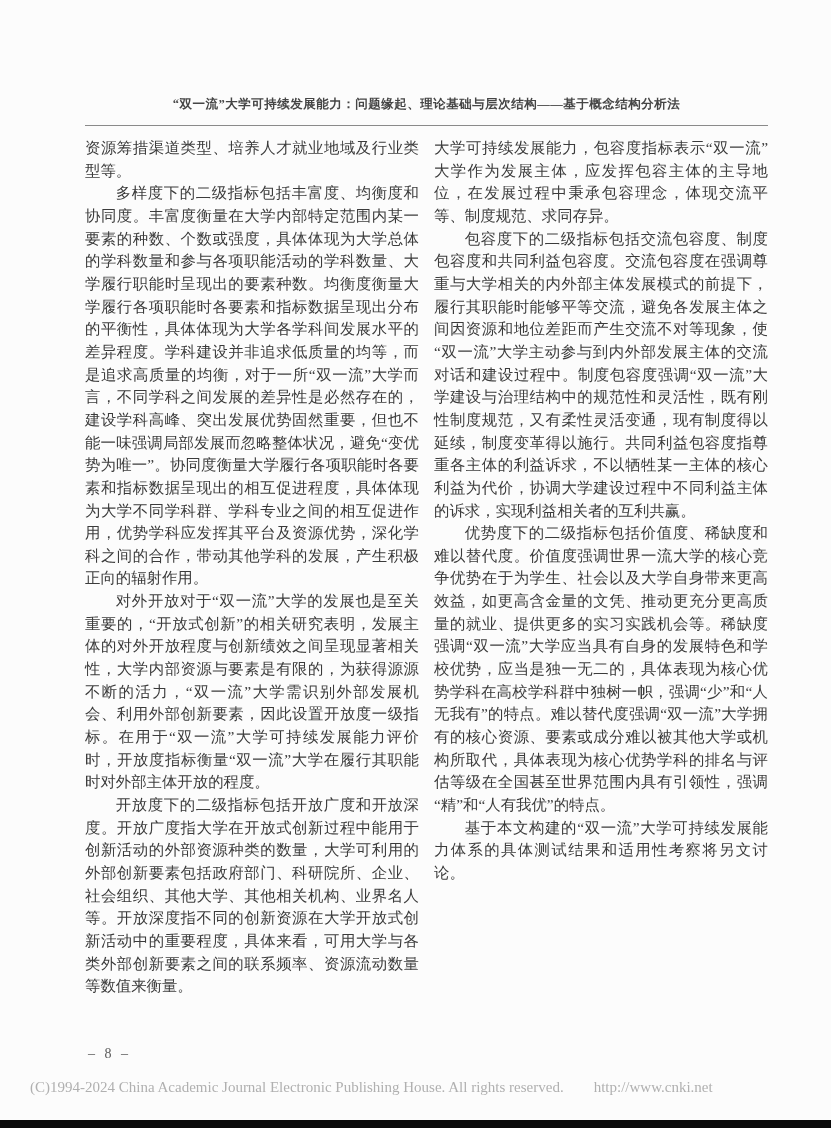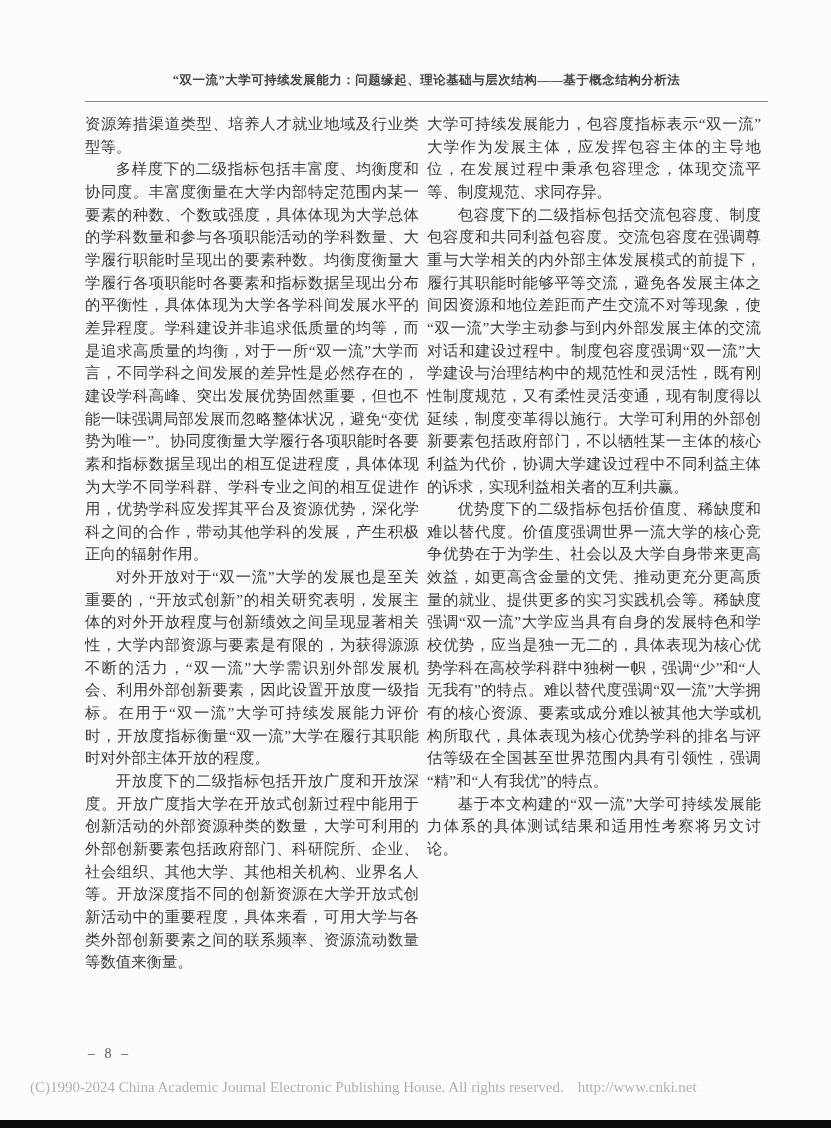--- a/index.html
+++ b/index.html
@@ -10,38 +10,38 @@
     overflow: hidden;
     font-family: "Liberation Serif", "DejaVu Serif", serif;
     color: #3b3b3b;
   }
   .page {
     position: absolute;
     left: 85px; top: 0;
     width: 683px; height: 1128px;
   }
   .running-head {
-    padding-top: 72px;
+    padding-top: 96px;
     text-align: center;
     font-size: 12.5px;
     font-weight: bold;
     color: #454545;
     letter-spacing: 0.5px;
     line-height: 16px;
     white-space: nowrap;
   }
   .head-rule {
     margin-top: 13px;
     border: none;
     border-top: 1px solid #8a8a8a;
     height: 0;
   }
   .columns {
     display: flex;
-    gap: 8px;
+    gap: 15px;
     margin-top: 11px;
   }
   .col {
     width: 334px;
     font-size: 15.4px;
     line-height: 22.65px;
     text-align: justify;
     text-justify: inter-character;
     color: #3b3b3b;
   }
@@ -54,21 +54,21 @@
     color: #5a5a5a;
     letter-spacing: 3px;
   }
   .footer-credit {
     position: absolute;
     left: 30px; top: 1079px;
     font-size: 15px;
     color: #b0b0b0;
     white-space: nowrap;
   }
-  .footer-credit .url { margin-left: 14px; }
+  .footer-credit .url { margin-left: 30px; }
   .bottom-bar {
     position: absolute;
     left: 0; bottom: 0;
     width: 831px; height: 8px;
     background: #0a0a0a;
   }
 </style>
 </head>
 <body>
 
@@ -77,26 +77,26 @@
   <hr class="head-rule">
   <div class="columns">
     <div class="col">
         <p>资源筹措渠道类型、培养人才就业地域及行业类型等。</p>
         <p class="indent">多样度下的二级指标包括丰富度、均衡度和协同度。丰富度衡量在大学内部特定范围内某一要素的种数、个数或强度，具体体现为大学总体的学科数量和参与各项职能活动的学科数量、大学履行职能时呈现出的要素种数。均衡度衡量大学履行各项职能时各要素和指标数据呈现出分布的平衡性，具体体现为大学各学科间发展水平的差异程度。学科建设并非追求低质量的均等，而是追求高质量的均衡，对于一所“双一流”大学而言，不同学科之间发展的差异性是必然存在的，建设学科高峰、突出发展优势固然重要，但也不能一味强调局部发展而忽略整体状况，避免“变优势为唯一”。协同度衡量大学履行各项职能时各要素和指标数据呈现出的相互促进程度，具体体现为大学不同学科群、学科专业之间的相互促进作用，优势学科应发挥其平台及资源优势，深化学科之间的合作，带动其他学科的发展，产生积极正向的辐射作用。</p>
         <p class="indent">对外开放对于“双一流”大学的发展也是至关重要的，“开放式创新”的相关研究表明，发展主体的对外开放程度与创新绩效之间呈现显著相关性，大学内部资源与要素是有限的，为获得源源不断的活力，“双一流”大学需识别外部发展机会、利用外部创新要素，因此设置开放度一级指标。在用于“双一流”大学可持续发展能力评价时，开放度指标衡量“双一流”大学在履行其职能时对外部主体开放的程度。</p>
         <p class="indent">开放度下的二级指标包括开放广度和开放深度。开放广度指大学在开放式创新过程中能用于创新活动的外部资源种类的数量，大学可利用的外部创新要素包括政府部门、科研院所、企业、社会组织、其他大学、其他相关机构、业界名人等。开放深度指不同的创新资源在大学开放式创新活动中的重要程度，具体来看，可用大学与各类外部创新要素之间的联系频率、资源流动数量等数值来衡量。</p>
       </div>
     <div class="col">
         <p>大学可持续发展能力，包容度指标表示“双一流”大学作为发展主体，应发挥包容主体的主导地位，在发展过程中秉承包容理念，体现交流平等、制度规范、求同存异。</p>
-        <p class="indent">包容度下的二级指标包括交流包容度、制度包容度和共同利益包容度。交流包容度在强调尊重与大学相关的内外部主体发展模式的前提下，履行其职能时能够平等交流，避免各发展主体之间因资源和地位差距而产生交流不对等现象，使“双一流”大学主动参与到内外部发展主体的交流对话和建设过程中。制度包容度强调“双一流”大学建设与治理结构中的规范性和灵活性，既有刚性制度规范，又有柔性灵活变通，现有制度得以延续，制度变革得以施行。大学可利用的外部创新要素包括政府部门，不以牺牲某一主体的核心利益为代价，协调大学建设过程中不同利益主体的诉求，实现利益相关者的互利共赢。</p>
+        <p class="indent">包容度下的二级指标包括交流包容度、制度包容度和共同利益包容度。交流包容度在强调尊重与大学相关的内外部主体发展模式的前提下，履行其职能时能够平等交流，避免各发展主体之间因资源和地位差距而产生交流不对等现象，使“双一流”大学主动参与到内外部发展主体的交流对话和建设过程中。制度包容度强调“双一流”大学建设与治理结构中的规范性和灵活性，既有刚性制度规范，又有柔性灵活变通，现有制度得以延续，制度变革得以施行。共同利益包容度指尊重各主体的利益诉求，不以牺牲某一主体的核心利益为代价，协调大学建设过程中不同利益主体的诉求，实现利益相关者的互利共赢。</p>
         <p class="indent">优势度下的二级指标包括价值度、稀缺度和难以替代度。价值度强调世界一流大学的核心竞争优势在于为学生、社会以及大学自身带来更高效益，如更高含金量的文凭、推动更充分更高质量的就业、提供更多的实习实践机会等。稀缺度强调“双一流”大学应当具有自身的发展特色和学校优势，应当是独一无二的，具体表现为核心优势学科在高校学科群中独树一帜，强调“少”和“人无我有”的特点。难以替代度强调“双一流”大学拥有的核心资源、要素或成分难以被其他大学或机构所取代，具体表现为核心优势学科的排名与评估等级在全国甚至世界范围内具有引领性，强调“精”和“人有我优”的特点。</p>
         <p class="indent">基于本文构建的“双一流”大学可持续发展能力体系的具体测试结果和适用性考察将另文讨论。</p>
       </div>
   </div>
 </div>
 
 <div class="page-number">– 8 –</div>
 
 <div class="footer-credit">
-  <span>(C)1990-2024 China Academic Journal Electronic Publishing House. All rights reserved.</span><span class="url">http://www.cnki.net</span>
+  <span>(C)1994-2024 China Academic Journal Electronic Publishing House. All rights reserved.</span><span class="url">http://www.cnki.net</span>
 </div>
 
 <div class="bottom-bar"></div>
 
 </body></html>

